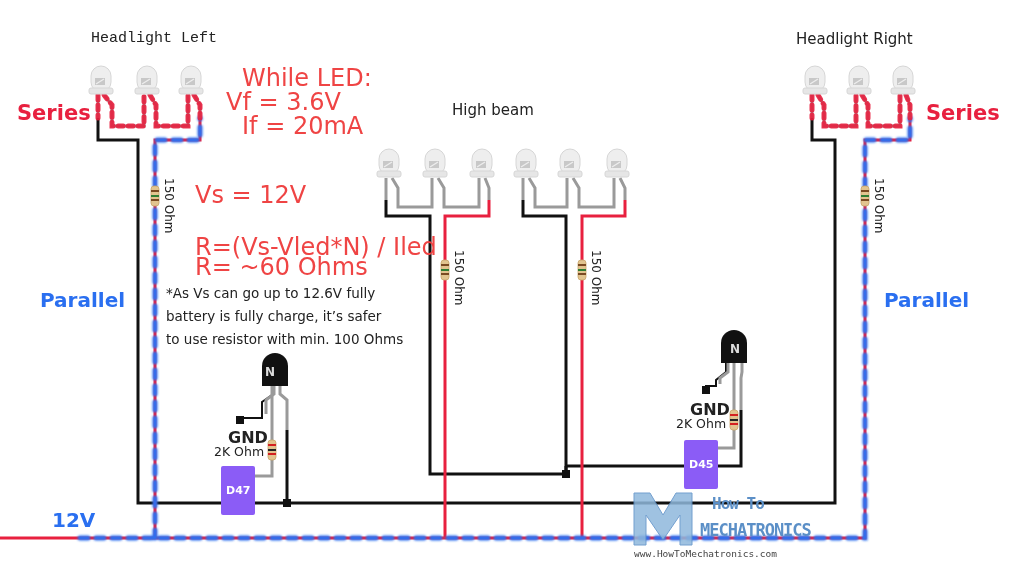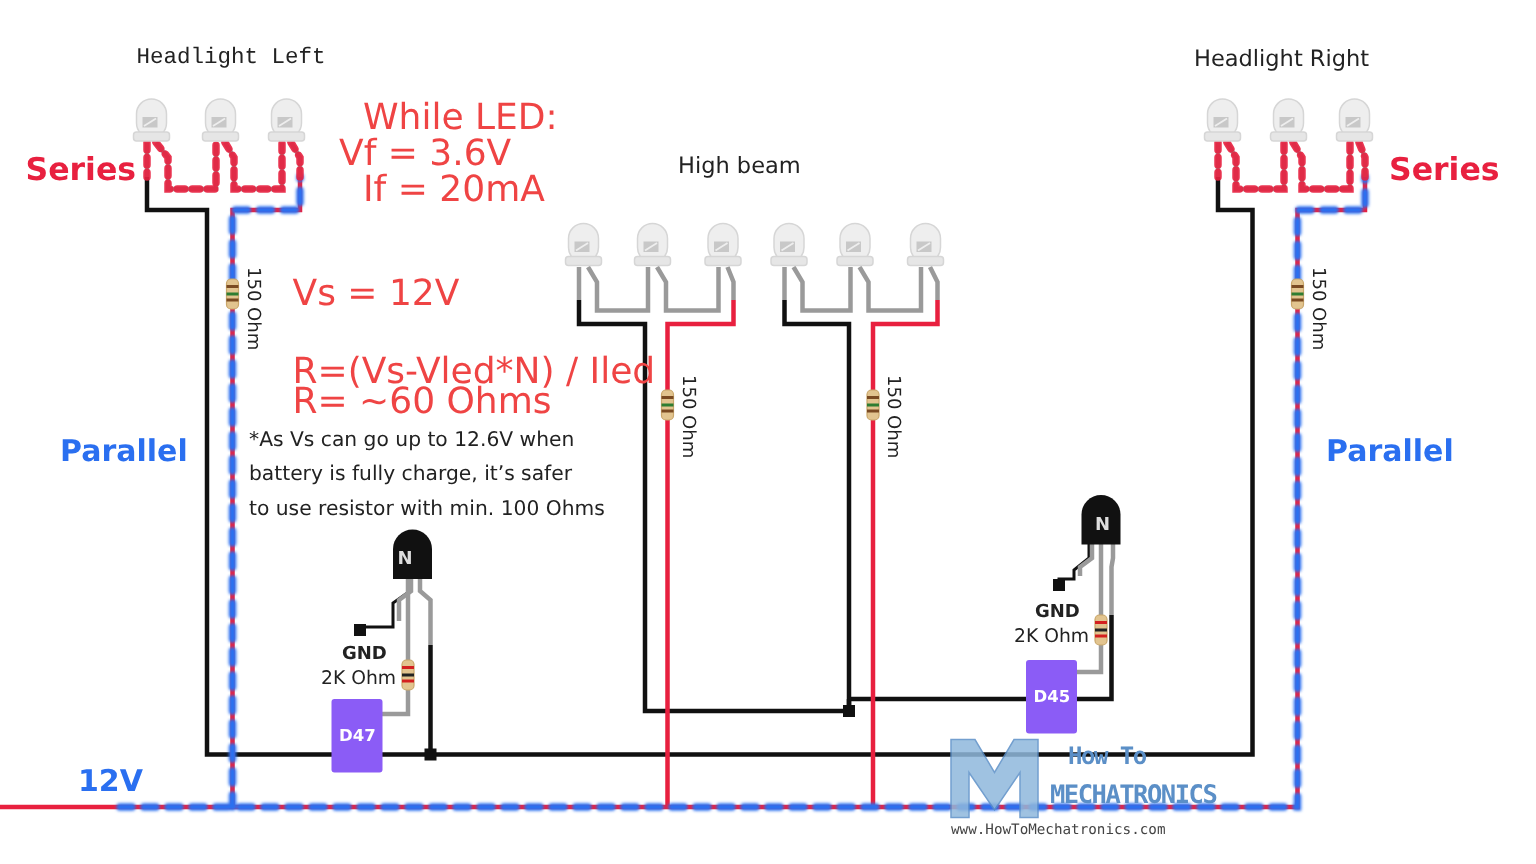--- a/index.html
+++ b/index.html
@@ -7,21 +7,21 @@
   #diagram { position: absolute; left: 0; top: 0; width: 1024px; height: 576px; }
   .lbl { position: absolute; white-space: nowrap; color: #222; }
   .title { font-size: 15px; }
   .big { font-size: 24px; line-height: 24px; color: #ef4444; }
   .note { font-size: 13.5px; line-height: 23px; color: #222; }
   .series { font-size: 21px; font-weight: bold; color: #e8203f; }
   .parallel { font-size: 20px; font-weight: bold; color: #2a6ff0; }
   .v12 { font-size: 20px; font-weight: bold; color: #2a6ff0; }
   .ohm-v { font-size: 12px; color: #222; writing-mode: vertical-rl; }
   .small { font-size: 12.5px; color: #222; }
-  .gnd { font-size: 12px; font-weight: bold; color: #222; }
+  .gnd { font-size: 16px; font-weight: bold; color: #222; }
   .pin { position: absolute; background: #8b5cf6; color: #fff; font-weight: bold; font-size: 11px; padding: 18px 5px; border-radius: 2px; }
   .logo-how { position: absolute; font-family: "DejaVu Sans Mono", monospace; font-weight: bold; color: #5b8fc7; font-size: 16px; letter-spacing: -1px; }
   .logo-url { position: absolute; font-family: "DejaVu Sans Mono", monospace; font-size: 9.5px; color: #444; }
 </style>
 </head>
 <body>
 
 <svg id="diagram" viewBox="0 0 1024 576" xmlns="http://www.w3.org/2000/svg">
   <defs>
     <filter id="glowBlue" x="-50%" y="-50%" width="200%" height="200%">
@@ -162,21 +162,21 @@
 <div class="lbl parallel" style="left:884px;top:288px;">Parallel</div>
 <div class="lbl v12" style="left:52px;top:508px;text-align:center;">12V</div>
 
 <div class="lbl big" style="left:242px;top:66px;">While LED:</div>
 <div class="lbl big" style="left:226px;top:90px;">Vf = 3.6V</div>
 <div class="lbl big" style="left:242px;top:114px;">If = 20mA</div>
 
 <div class="lbl big" style="left:195px;top:183px;">Vs = 12V</div>
 <div class="lbl big" style="left:195px;top:223px;margin-top:12px;">R=(Vs-Vled*N) / Iled</div>
 <div class="lbl big" style="left:195px;top:255px;">R= ~60 Ohms</div>
-<div class="lbl note" style="left:166px;top:282px;">*As Vs can go up to 12.6V when</div>
+<div class="lbl note" style="left:166px;top:282px;">*As Vs can go up to 12.6V fully</div>
 <div class="lbl note" style="left:166px;top:305px;">battery is fully charge, it’s safer</div>
 <div class="lbl note" style="left:166px;top:328px;">to use resistor with min. 100 Ohms</div>
 
 <div class="lbl ohm-v" style="left:162px;top:178px;">150 Ohm</div>
 <div class="lbl ohm-v" style="left:872px;top:178px;">150 Ohm</div>
 <div class="lbl ohm-v" style="left:452px;top:250px;">150 Ohm</div>
 <div class="lbl ohm-v" style="left:589px;top:250px;">150 Ohm</div>
 
 <div class="lbl" style="left:265px;top:365px;color:#ddd;font-weight:bold;font-size:12px;">N</div>
 <div class="lbl" style="left:730px;top:342px;color:#ddd;font-weight:bold;font-size:12px;">N</div>

